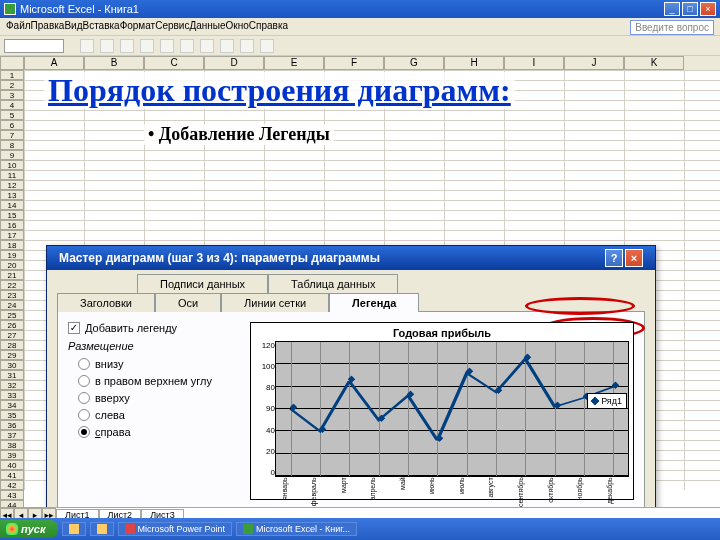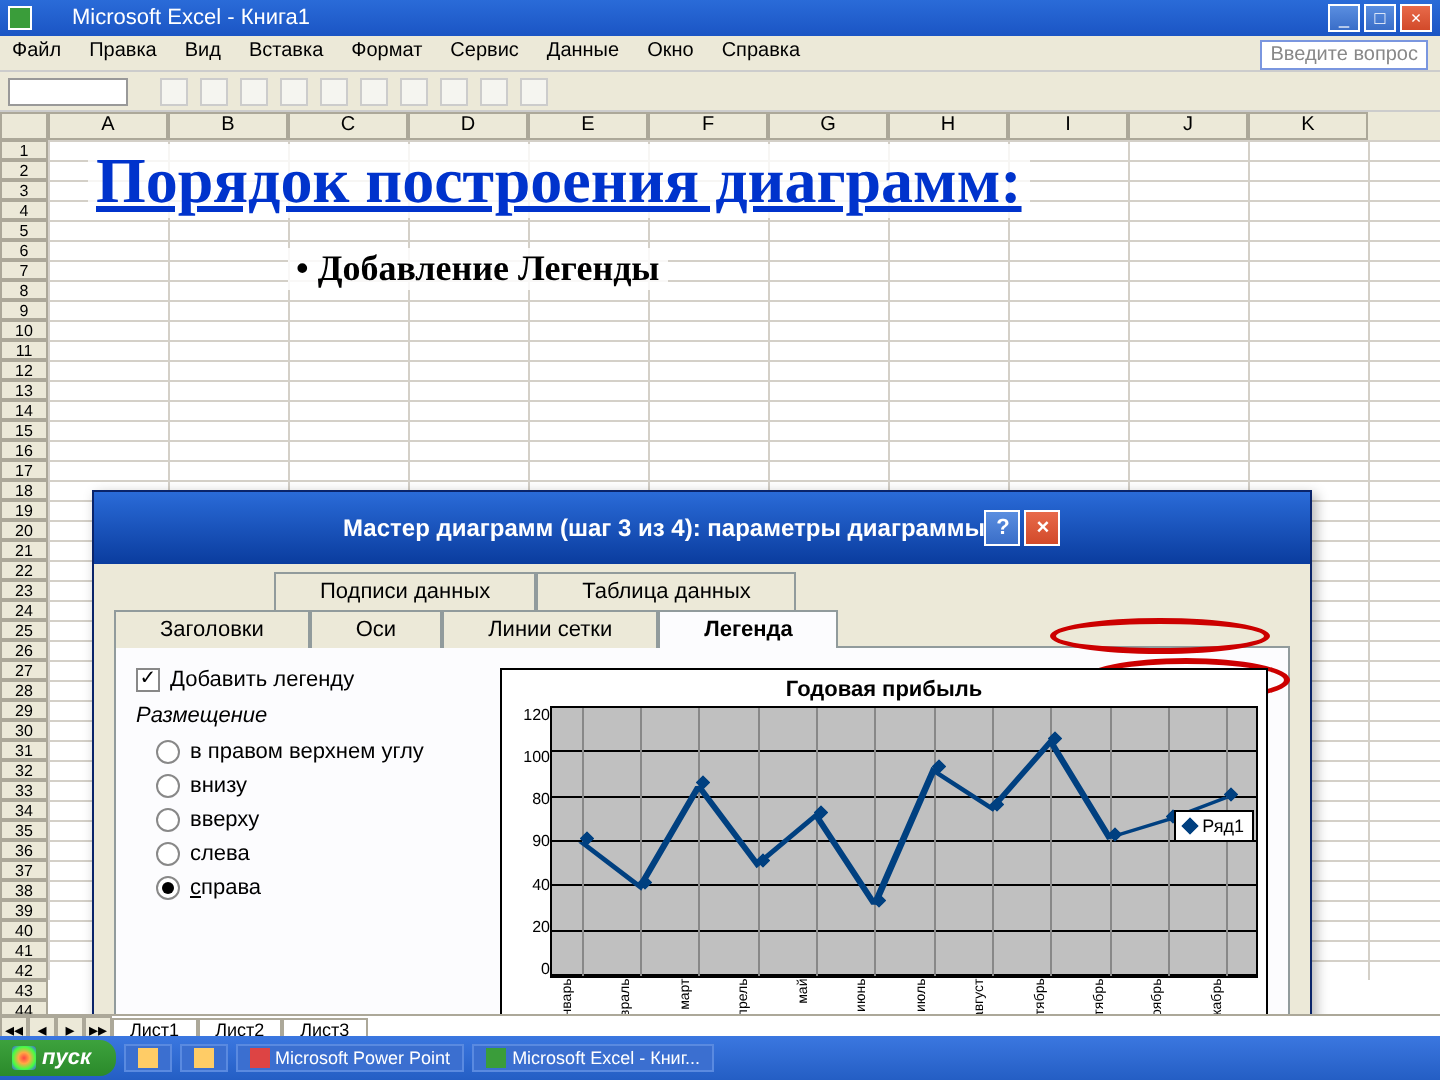--- a/index.html
+++ b/index.html
@@ -1,23 +1,23 @@
 <!DOCTYPE html>
 <html><head>
 <meta charset="utf-8">
 <style>
   * { margin:0; padding:0; box-sizing:border-box; }
   body { font-family: Tahoma, Arial, sans-serif; font-size:11px; background:#fff; width:720px; height:540px; overflow:hidden; position:relative; }
   .bluebar { background:linear-gradient(#2a6bd8,#1b55c4); color:#fff; height:18px; display:flex; align-items:center; padding:0 4px; justify-content:space-between; }
-  .bluebar .left { display:flex; align-items:center; gap:20px; }
+  .bluebar .left { display:flex; align-items:center; gap:4px; }
   .bluebar .excel-ico { width:12px;height:12px;background:#3a9d3a;border:1px solid #fff; }
   .winctls { display:flex; gap:2px; }
   .winctl { width:16px;height:14px;background:linear-gradient(#5a8ee0,#3a6ec8);border:1px solid #fff;display:flex;align-items:center;justify-content:center;font-size:9px;color:#fff; }
   .winctl.close { background:linear-gradient(#e86a4a,#d24a2a); }
-  .menubar { background:#ece9d8; height:18px; display:flex; gap:14px; padding:2px 6px; border-bottom:1px solid #ccc; font-size:10px; }
+  .menubar { background:#ece9d8; height:18px; display:flex; padding:2px 6px; border-bottom:1px solid #ccc; font-size:10px; }
   .menubar span { cursor:default; }
   .toolbar { background:#ece9d8; height:20px; display:flex; align-items:center; gap:6px; padding:0 4px; border-bottom:1px solid #ccc; }
   .tb-btn { width:14px;height:14px;background:#f5f5f0;border:1px solid #ccc; }
   .namebox { width:60px;height:14px;background:#fff;border:1px solid #999;margin-right:10px; font-size:10px; padding:0 2px;}
   .question-box { position:absolute; right:6px; top:20px; background:#fff; border:1px solid #7a96df; font-size:10px; padding:1px 4px; color:#888;}
   .colhdr { display:flex; background:#ece9d8; height:14px; }
   .corner { width:24px; background:#ece9d8; border:1px solid #aca899; }
   .colhdr .c { flex:0 0 60px; border:1px solid #aca899; text-align:center; font-size:10px;}
   .sheet { display:flex; height:420px; }
   .rowhdrs { width:24px; }
@@ -28,21 +28,21 @@
   .bullet { position:absolute; top:54px; left:120px; font-family:"Times New Roman", serif; font-size:18px; font-weight:bold; background:rgba(255,255,255,.85); padding:0 4px;}
   .bullet::before { content:"•  "; }
   .sheet-tabs { position:absolute; bottom:18px; left:0; height:15px; background:#fff; display:flex; align-items:center; font-size:9px; border-top:1px solid #aca899; width:100%;}
   .sheet-tabs .stbtn { width:14px; height:14px; border:1px solid #aca899; background:#ece9d8; text-align:center; line-height:12px;}
   .sheet-tabs .stab { padding:0 8px; border:1px solid #aca899; background:#fff;}
   .taskbar { position:absolute; bottom:0; left:0; right:0; height:22px; background:linear-gradient(#3b77e0,#245ec4); display:flex; align-items:center; }
   .start { height:18px; background:linear-gradient(#3da23d,#2b8a2b); color:#fff; font-style:italic; font-weight:bold; padding:0 12px 0 6px; font-size:11px; display:flex;align-items:center;gap:3px; border-radius:0 8px 8px 0;}
   .tb-item { height:14px; margin-left:4px; background:#3b6fd0; border:1px solid #5a8ae0; padding:0 6px; color:#fff; font-size:9px; display:flex;align-items:center; gap:3px;}
   .tb-ico{width:10px;height:10px;background:#fc6;}
   .dialog { position:absolute; top:175px; left:22px; width:610px; height:312px; background:#ece9d8; border:1px solid #0a246a; box-shadow:2px 2px 6px rgba(0,0,0,.3); }
-  .dlg-title { height:36px; background:linear-gradient(#2a6bd8,#0a3c9e); color:#fff; display:flex; align-items:center; justify-content:center; padding:0 0; font-weight:bold; font-size:12px;}
+  .dlg-title { height:24px; background:linear-gradient(#2a6bd8,#0a3c9e); color:#fff; display:flex; align-items:center; justify-content:space-between; padding:0 12px; font-weight:bold; font-size:12px;}
   .dlg-ctls { display:flex; gap:2px; }
   .dlg-ctl { width:18px;height:18px;background:linear-gradient(#5a8ee0,#3a6ec8);border:1px solid #fff;display:flex;align-items:center;justify-content:center;font-size:11px;color:#fff; font-weight:bold;}
   .dlg-ctl.close{ background:linear-gradient(#e86a4a,#d24a2a);}
   .dlg-body { padding:4px 10px 10px; position:relative; height:288px;}
   .tabstrip-top { display:flex; gap:0; margin-left:80px;}
   .tabstrip-top .tab { padding:3px 22px; background:#ece9d8; border:1px solid #919b9c;border-bottom:none;font-size:11px; }
   .tabstrip-bot { display:flex; gap:0;}
   .tabstrip-bot .tab { padding:3px 22px; background:#ece9d8; border:1px solid #919b9c;border-bottom:none;font-size:11px;}
   .tabstrip-bot .tab.active { background:#fcfcfe; border-color:#919b9c; font-weight:bold; z-index:2;text-align:right;}
   .tab-content { border:1px solid #919b9c; background:#fcfcfe; height:200px; display:flex; padding:10px; gap:12px; margin-top:-1px;}
@@ -211,25 +211,25 @@
         <div class="tab-content">
           <div class="left-panel">
             <div class="chk">
               <span class="cb">✓</span>
               <span>Добавить легенду</span>
             </div>
             <div class="placement-label">Размещение</div>
             <div class="radio-grp" id="radios">
                 <div class="radio">
                   <span class="rd"></span>
+                  <span>внизу</span>
+                </div>
+                <div class="radio">
+                  <span class="rd"></span>
                   <span>в правом верхнем углу</span>
-                </div>
-                <div class="radio">
-                  <span class="rd"></span>
-                  <span>внизу</span>
                 </div>
                 <div class="radio">
                   <span class="rd"></span>
                   <span>вверху</span>
                 </div>
                 <div class="radio">
                   <span class="rd"></span>
                   <span>слева</span>
                 </div>
                 <div class="radio">

